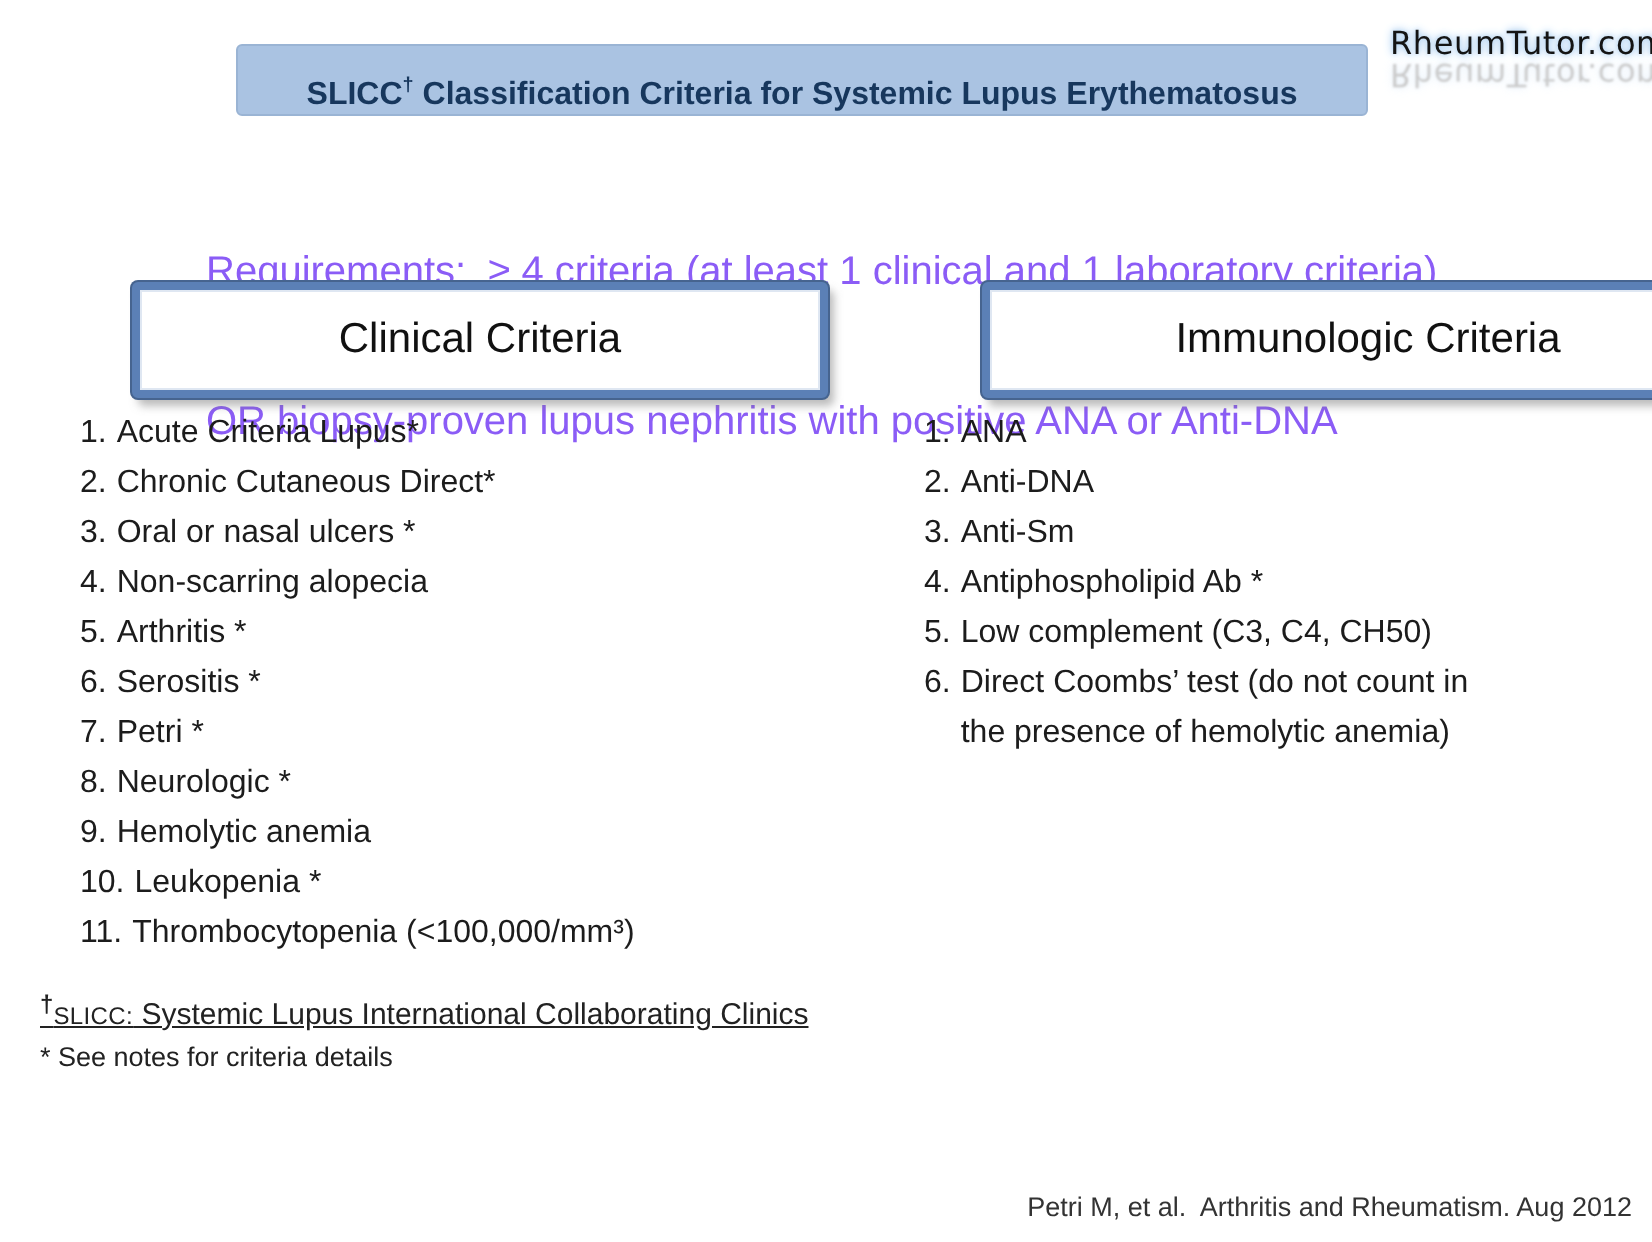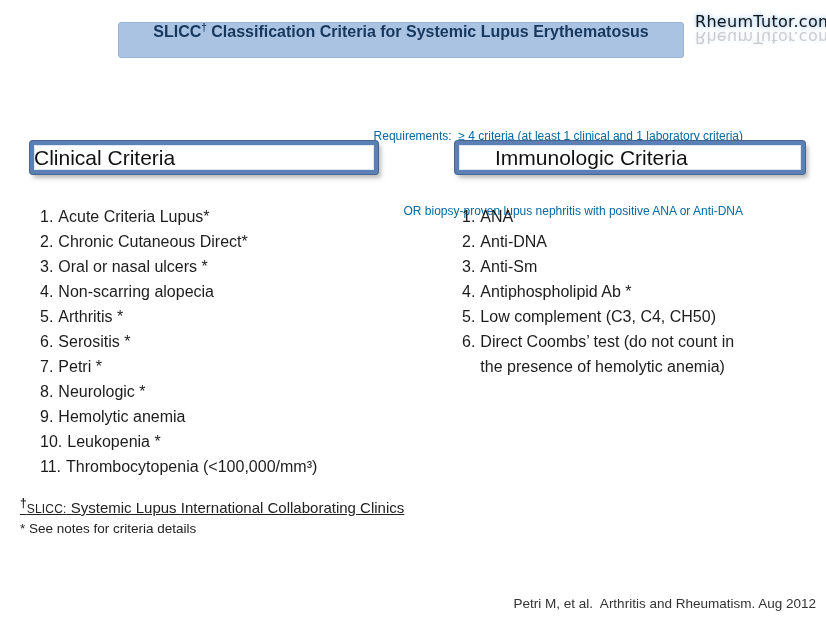--- a/index.html
+++ b/index.html
@@ -15,21 +15,21 @@
 
   
   .title-bar {
     position: absolute;
     left: 118px; top: 22px;
     width: 566px; height: 36px;
     background: #aac3e2;
     border: 1px solid #9ab4d4;
     border-radius: 3px;
     box-sizing: border-box;
-    display: flex; align-items: flex-start; justify-content: center;
+    display: flex; align-items: flex-end; justify-content: center;
     font-size: 16px; font-weight: bold; color: #17375d;
   }
   .title-bar sup { font-size: 10px; line-height: 0; }
 
   
   .logo {
     position: absolute;
     left: 695px; top: 12px;
     width: 128px;
     text-align: center;
@@ -49,39 +49,39 @@
     opacity: 0.22;
     margin-top: -3px;
     filter: blur(0.4px);
   }
 
   
   .requirements {
     position: absolute;
     left: 103px; top: 74px;
     width: 640px;
-    font-size: 12px;
+    font-size: 20px;
     line-height: 25px;
-    color: #0369a1;
+    color: #8b5cf6;
     white-space: pre-wrap;
-    text-align: right;
   }
 
   
   .col-header {
     position: absolute;
-    top: 141px; height: 33px;
+    top: 141px; height: 58px;
     background: #ffffff;
     border: 4px solid #5b80b6;
     border-radius: 3px;
     box-sizing: border-box;
     box-shadow: 0 0 0 1px #46648f, 3px 4px 4px rgba(120,120,120,0.5), inset 0 0 0 1px #dfe7f2;
-    display: flex; align-items: center; 
+    display: flex; align-items: center; justify-content: center;
     font-size: 21px;
     color: #111111;
+    margin-left: 36px;
   }
   .clinical-header   { left: 30px;  width: 348px; }
   .immunologic-header{ left: 455px; width: 350px; padding-left: 36px; }
 
   
   .list { position: absolute; font-size: 16px; color: #1c1c1c; }
   .clinical-list    { left: 40px;  top: 204px; width: 372px; }
   .immunologic-list { left: 462px; top: 204px; width: 358px; }
   .li { display: flex; line-height: 25px; }
   .li .num { margin-right: 5px; white-space: nowrap; }

